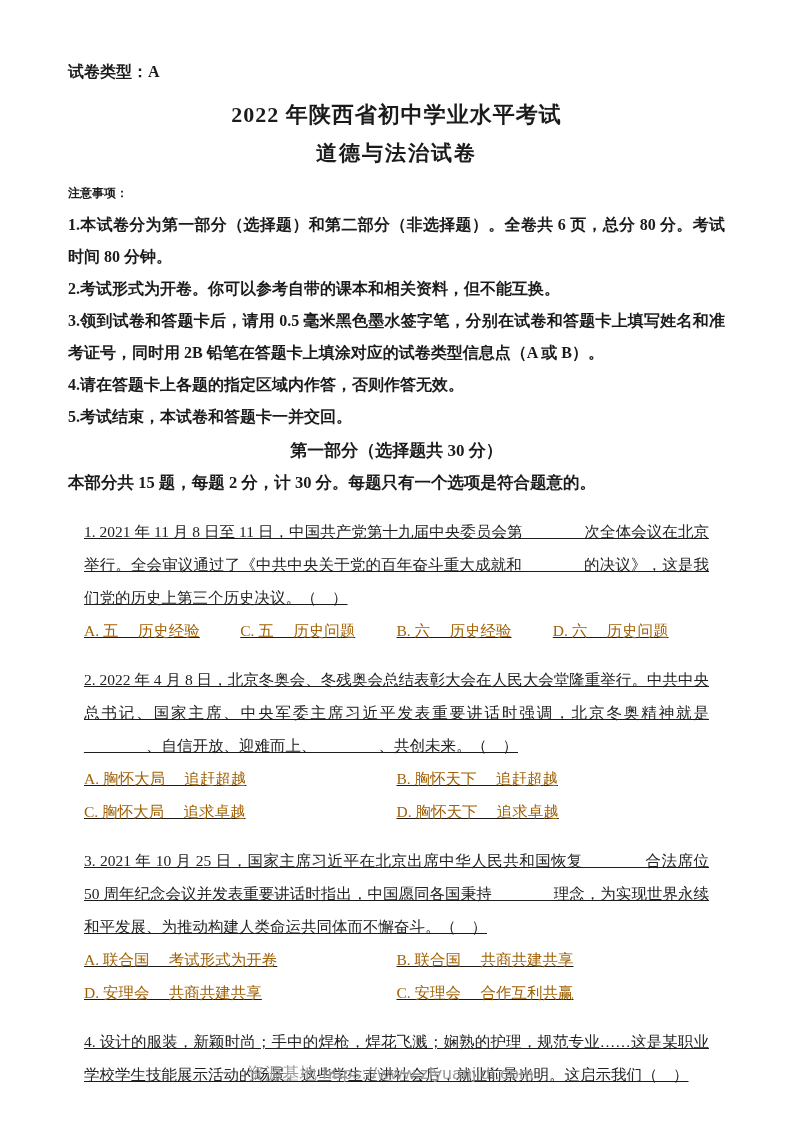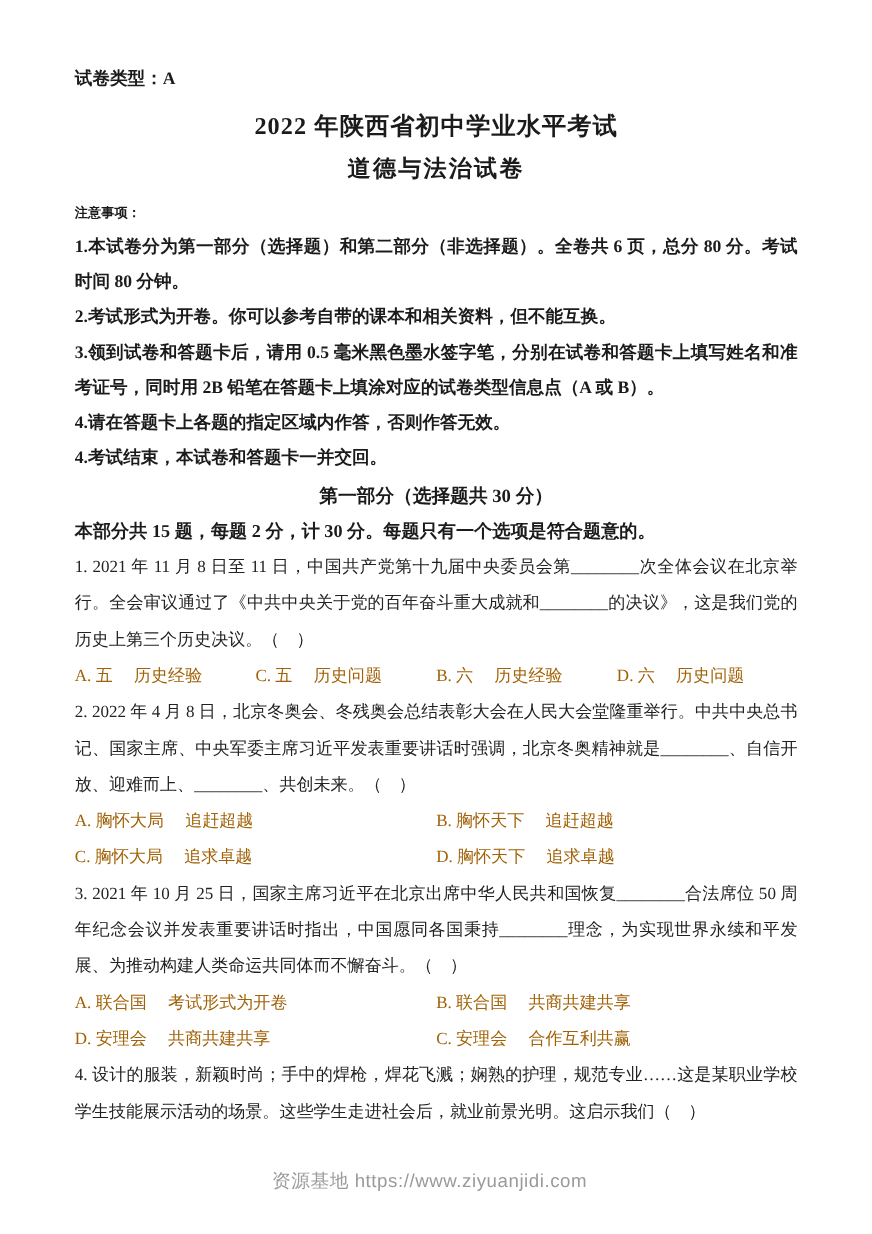--- a/index.html
+++ b/index.html
@@ -55,21 +55,21 @@
     line-height: 32px;
     margin-top: 2px;
   }
   .intro {
     font-weight: bold;
     font-size: 16.5px;
     line-height: 32px;
     margin: 0;
     text-align: justify;
   }
-  .question { margin: 0; }
+  .question { margin: 16px; text-decoration: underline; }
   .stem {
     font-size: 15.5px;
     line-height: 33px;
     margin: 0;
     text-align: justify;
     color: #222222;
     font-weight: normal;
   }
   .opts {
     font-size: 15.5px;
@@ -98,21 +98,21 @@
   <div class="meta-line">试卷类型：A</div>
 
   <h1 class="title">2022 年陕西省初中学业水平考试</h1>
   <h2 class="subtitle">道德与法治试卷</h2>
 
   <div class="notice-heading">注意事项：</div>
   <p class="notice">1.本试卷分为第一部分（选择题）和第二部分（非选择题）。全卷共 6 页，总分 80 分。考试时间 80 分钟。</p>
   <p class="notice">2.考试形式为开卷。你可以参考自带的课本和相关资料，但不能互换。</p>
   <p class="notice">3.领到试卷和答题卡后，请用 0.5 毫米黑色墨水签字笔，分别在试卷和答题卡上填写姓名和准考证号，同时用 2B 铅笔在答题卡上填涂对应的试卷类型信息点（A 或 B）。</p>
   <p class="notice">4.请在答题卡上各题的指定区域内作答，否则作答无效。</p>
-  <p class="notice">4.考试结束，本试卷和答题卡一并交回。</p>
+  <p class="notice">5.考试结束，本试卷和答题卡一并交回。</p>
 
   <div class="section-heading">第一部分（选择题共 30 分）</div>
   <p class="intro">本部分共 15 题，每题 2 分，计 30 分。每题只有一个选项是符合题意的。</p>
 
   <div class="question">
     <p class="stem">1. 2021 年 11 月 8 日至 11 日，中国共产党第十九届中央委员会第________次全体会议在北京举行。全会审议通过了《中共中央关于党的百年奋斗重大成就和________的决议》，这是我们党的历史上第三个历史决议。（　）</p>
     <div class="opts four">
       <span class="opt">A. 五　 历史经验</span>
       <span class="opt">C. 五　 历史问题</span>
       <span class="opt">B. 六　 历史经验</span>

